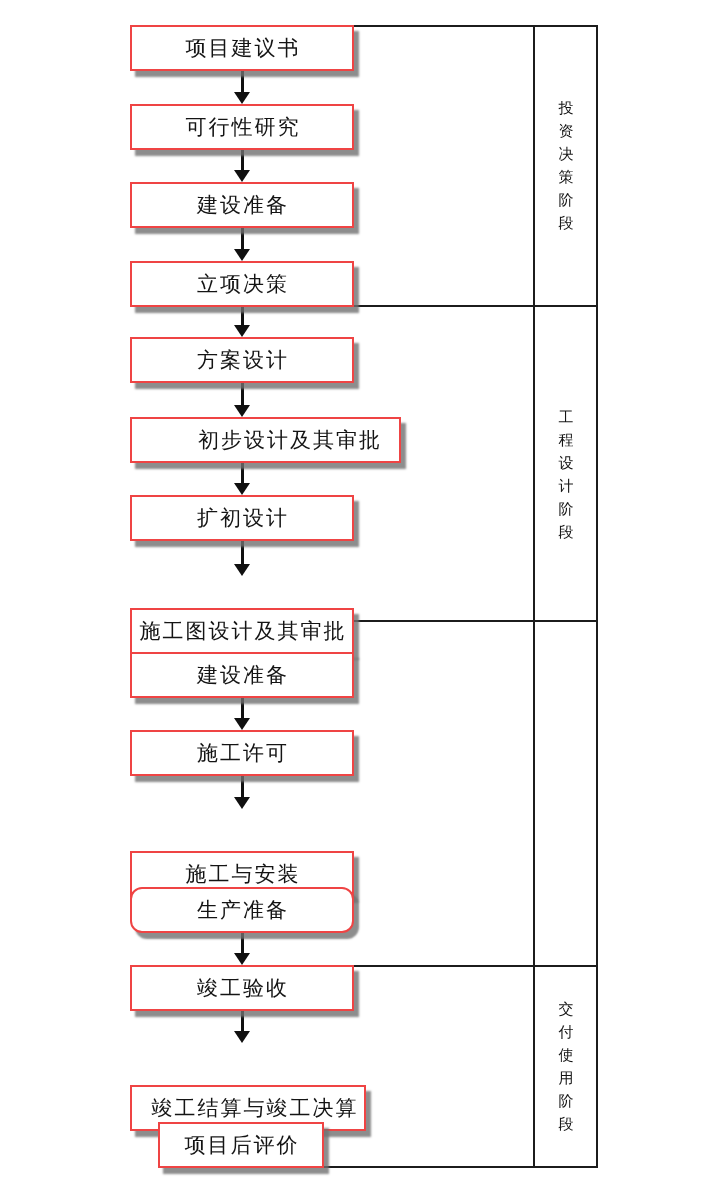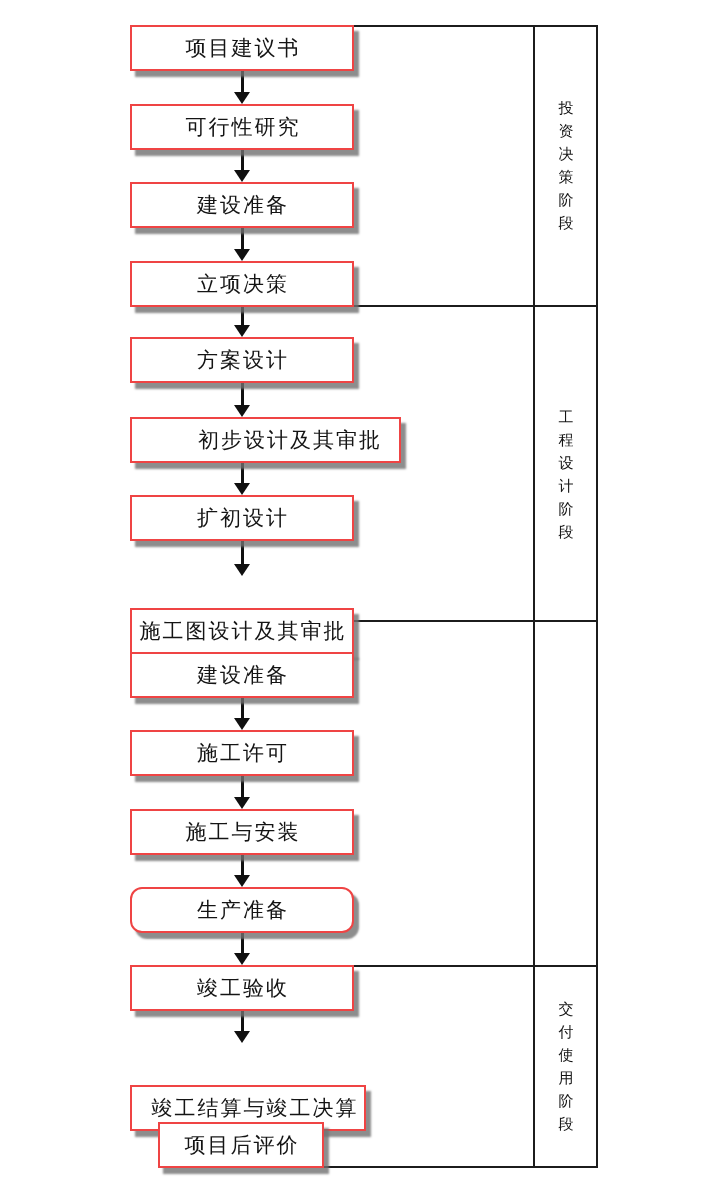--- a/index.html
+++ b/index.html
@@ -118,21 +118,21 @@
     </div>
   <div class="fbox" style="top:576px;margin-top:32px;">
       <span>施工图设计及其审批</span>
     </div>
   <div class="fbox" style="top:652px;">
       <span>建设准备</span>
     </div>
   <div class="fbox" style="top:730px;">
       <span>施工许可</span>
     </div>
-  <div class="fbox" style="top:809px;">
+  <div class="fbox" style="top:851px;">
       <span>施工与安装</span>
     </div>
   <div class="fbox" style="top:887px;border-radius:12px;">
       <span>生产准备</span>
     </div>
   <div class="fbox" style="top:965px;">
       <span>竣工验收</span>
     </div>
   <div class="fbox" style="top:1085px;padding-left:12px;">
       <span>竣工结算与竣工决算</span>

